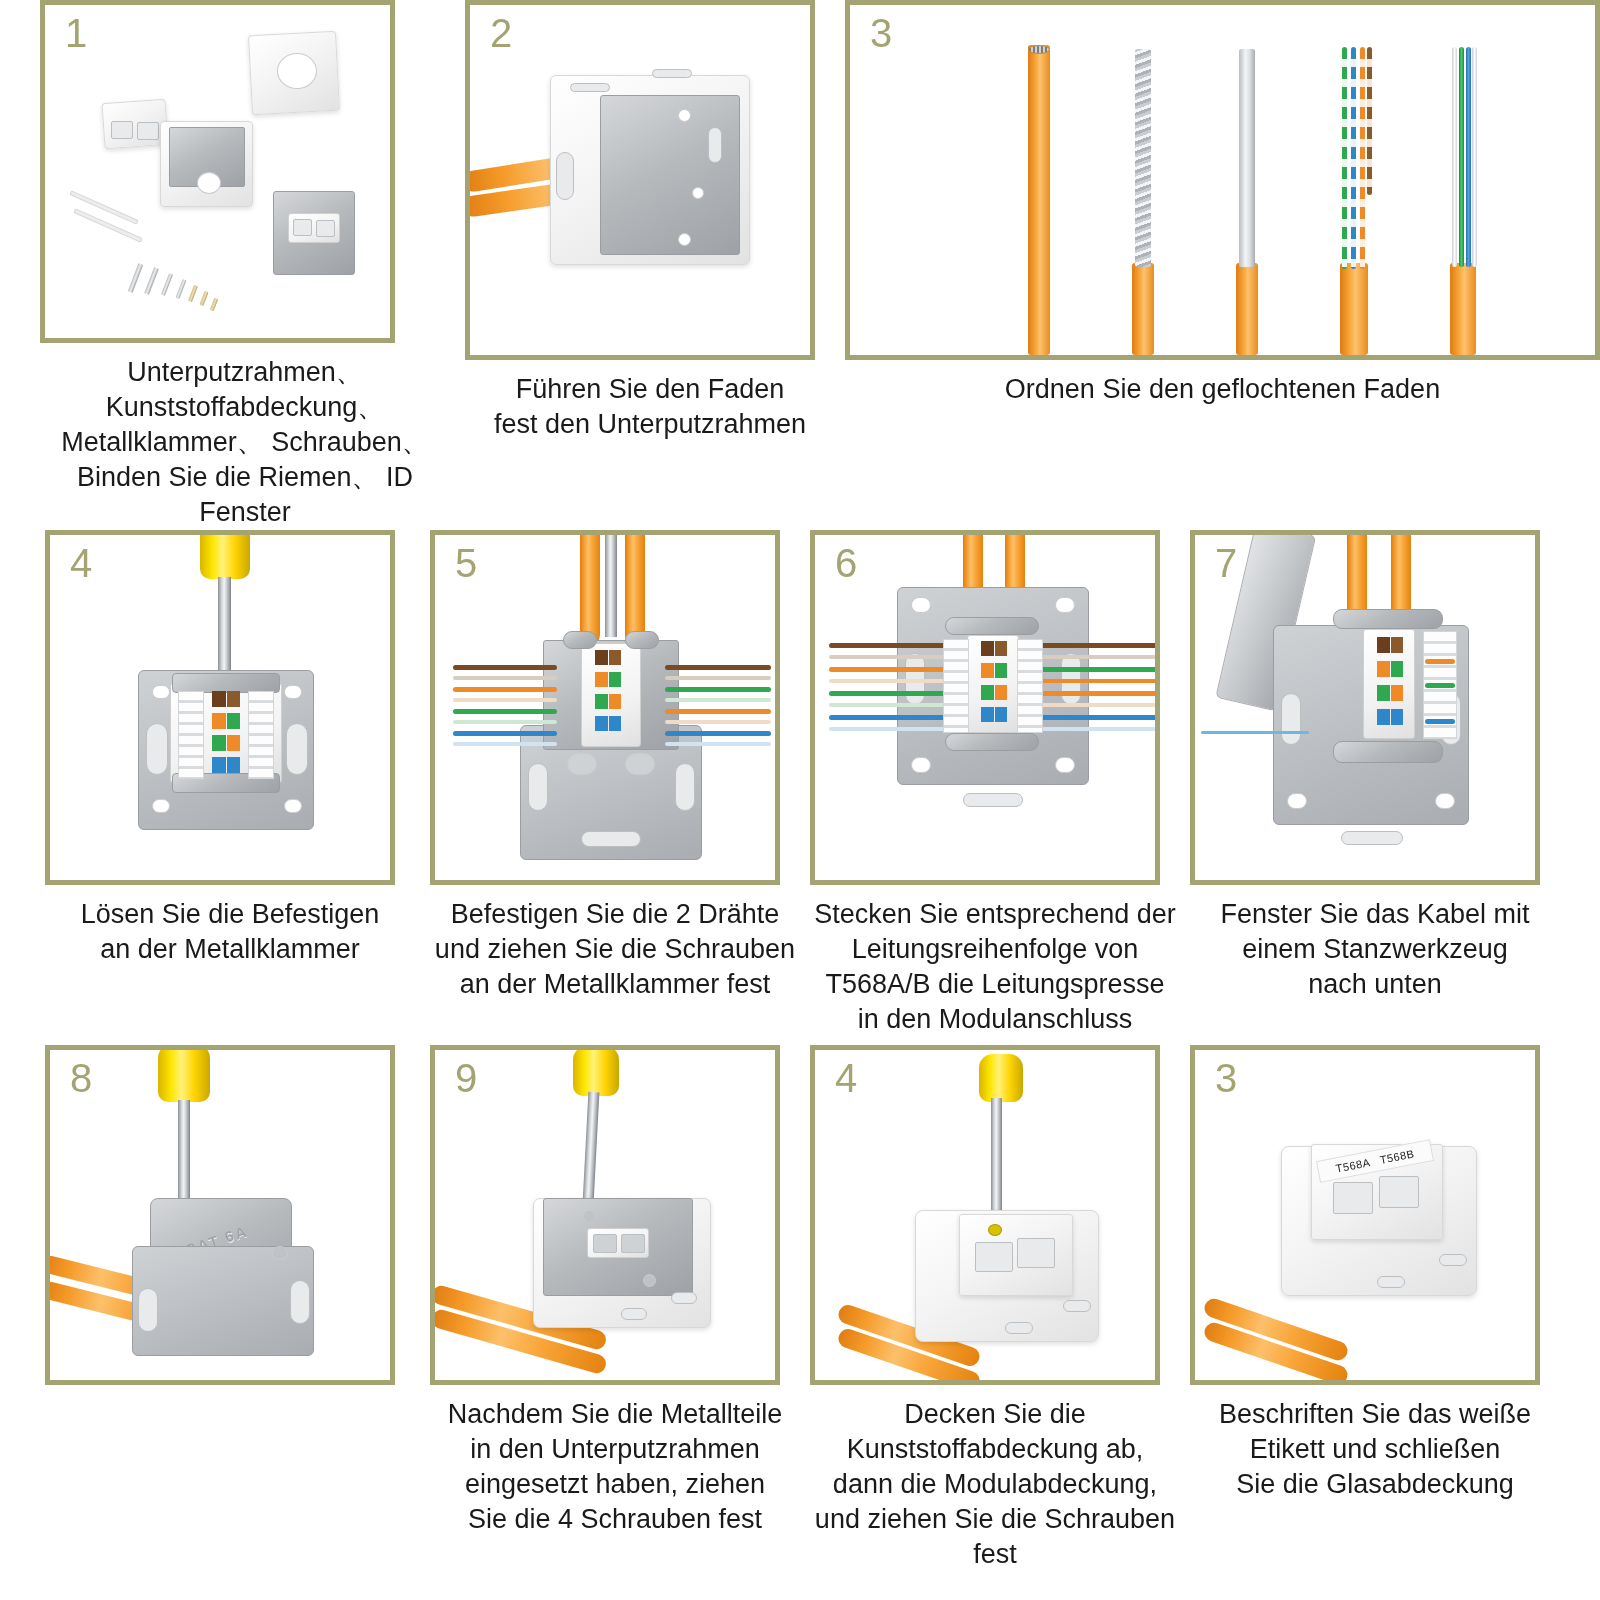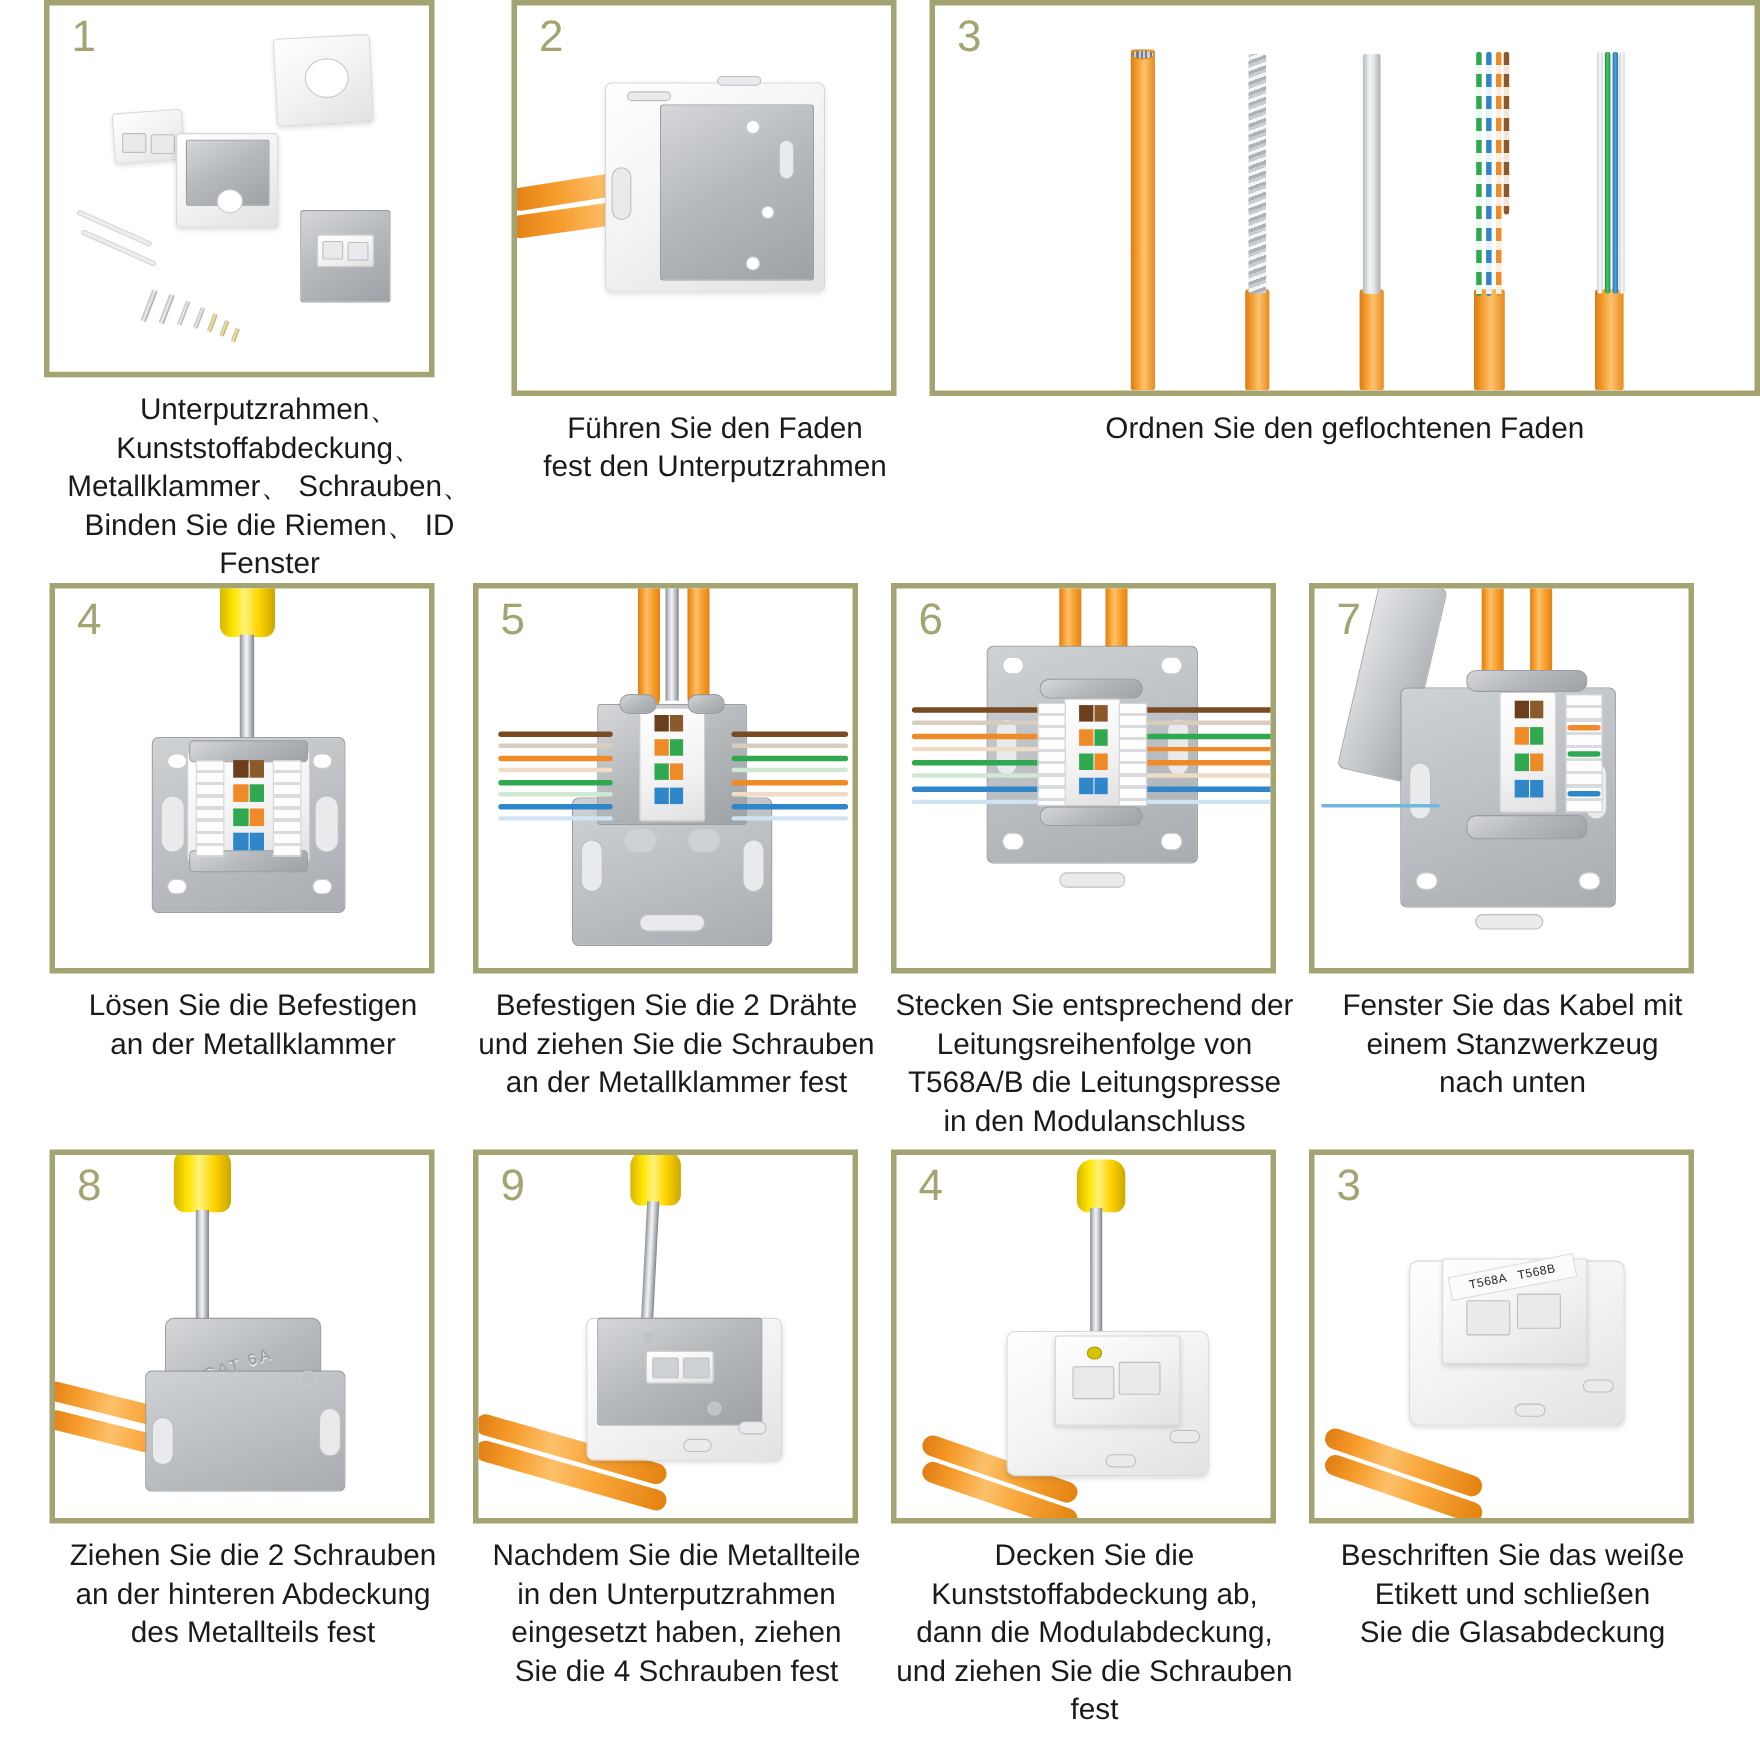--- a/index.html
+++ b/index.html
@@ -450,23 +450,20 @@
           <div class="cable" style="left:-10px;top:222px;width:150px;height:18px;transform:rotate(14deg);"></div>
           <div class="cable" style="left:-10px;top:248px;width:150px;height:18px;transform:rotate(14deg);"></div>
           <div class="metal" style="left:100px;top:148px;width:142px;height:112px;border-radius:8px;"></div>
           <div class="emboss" style="left:134px;top:182px;transform:rotate(-18deg);">CAT 6A</div>
           <div class="ear" style="left:82px;top:196px;width:182px;height:110px;"></div>
           <div class="slot" style="left:88px;top:238px;width:20px;height:44px;"></div>
           <div class="slot" style="left:240px;top:230px;width:20px;height:44px;"></div>
           <div class="hole" style="left:222px;top:196px;width:16px;height:14px;border-radius:50%;background:#bfc2c6;"></div>
         </div>
       </div>
-      <div class="caption">Ziehen Sie die 2 Schrauben
-an der hinteren Abdeckung
-des Metallteils fest</div>
     </div>
 
     <div class="panel" style="width:370px;margin-left:15px;">
       <div class="frame" style="width:350px;height:340px;">
         <div class="step-num">9</div>
         <div class="art">
           <div class="sd-handle" style="left:138px;top:-4px;width:46px;height:50px;"></div>
           <div class="sd-shaft" style="left:150px;top:42px;width:11px;height:130px;transform:rotate(3deg);"></div>
           <div class="cable" style="left:-6px;top:258px;width:180px;height:19px;transform:rotate(16deg);"></div>
           <div class="cable" style="left:-6px;top:282px;width:180px;height:19px;transform:rotate(16deg);"></div>

